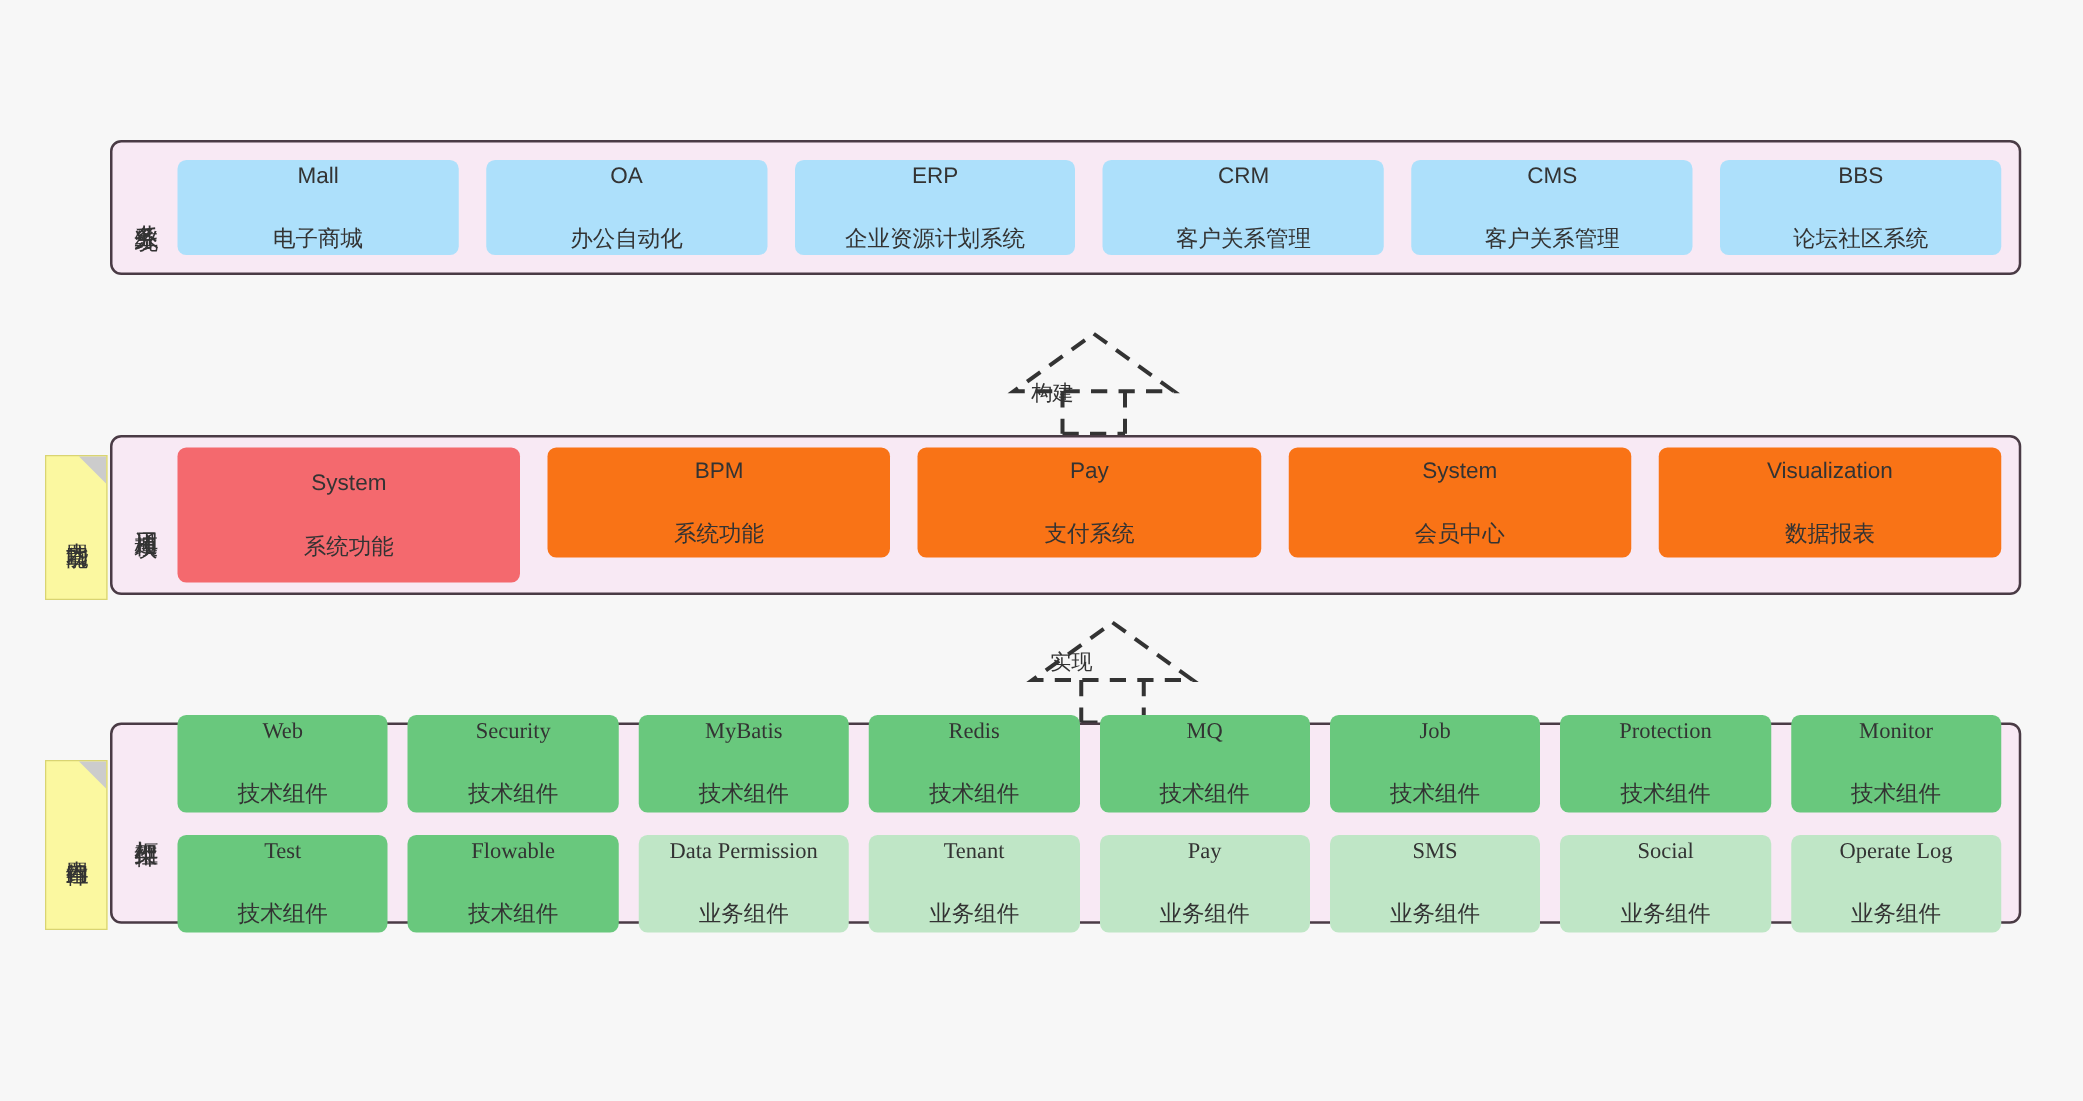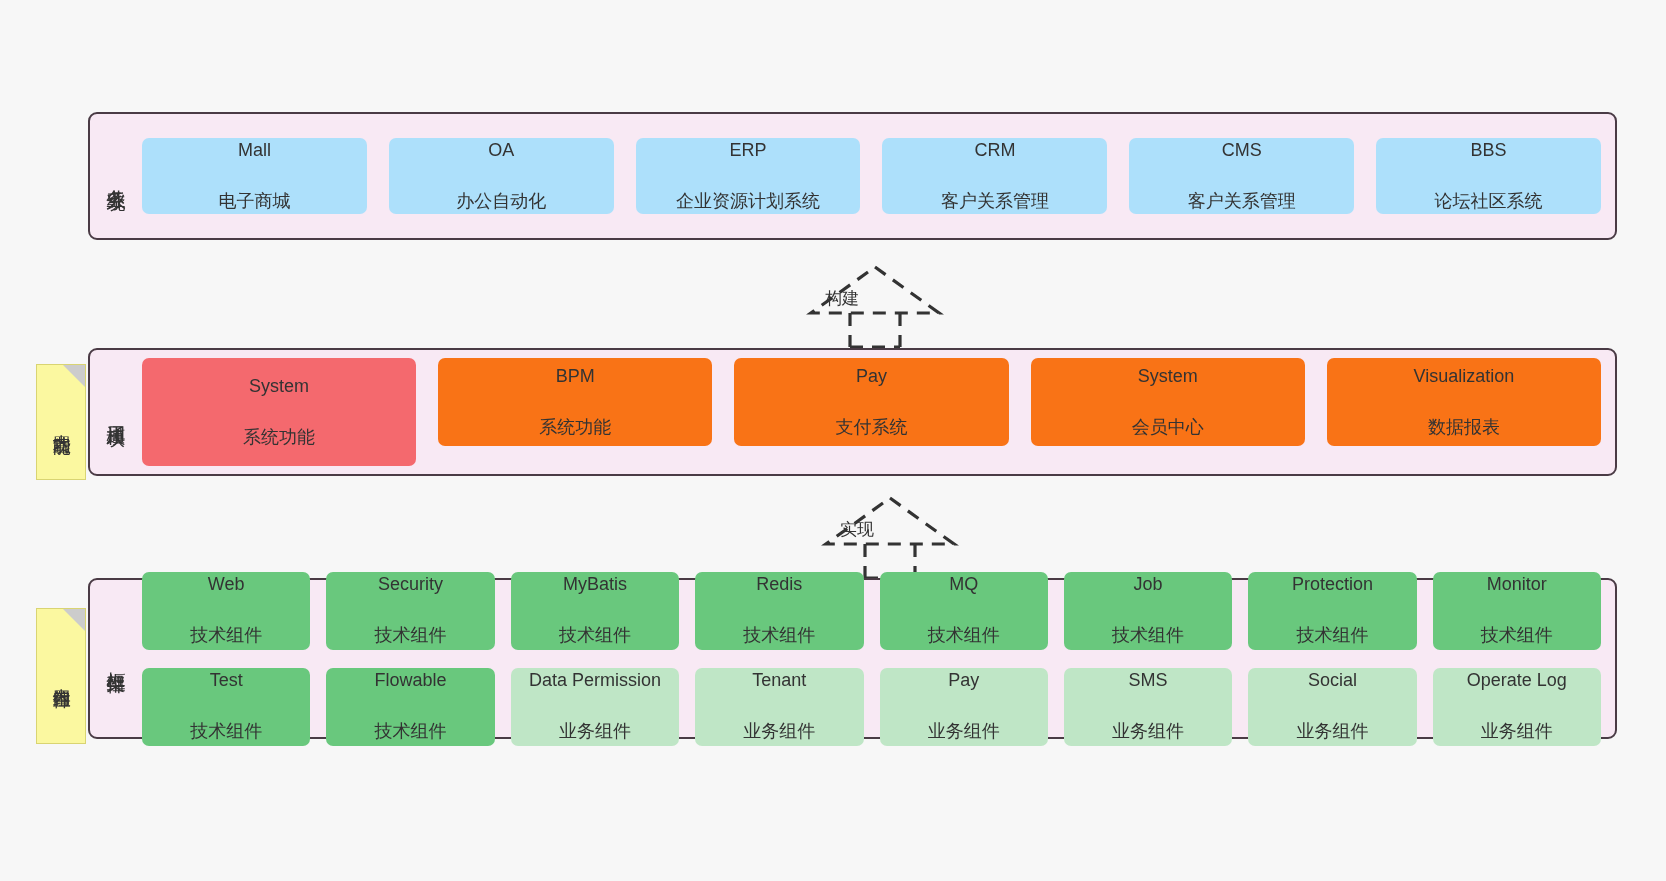--- a/index.html
+++ b/index.html
@@ -111,21 +111,21 @@
     color:#333;
     background:transparent;
     white-space:nowrap;
   }
 </style>
 </head>
 <body>
 
 <div class="canvas">
 
-  <div class="layer" id="layer-business" style="left:88px;top:112px;width:1529px;height:128px;align-items:center;">
+  <div class="layer" id="layer-business" style="left:88px;top:112px;width:1529px;height:108px;align-items:center;">
     <div class="layer-title">业务系统</div>
     <div class="layer-body">
       <div class="row">
         <div class="box blue">
           <span class="en">Mall</span>
           <span class="cn">电子商城</span>
         </div>
         <div class="box blue">
           <span class="en">OA</span>
           <span class="cn">办公自动化</span>
@@ -150,21 +150,21 @@
     </div>
   </div>
 
   <div class="arrow" style="left:800px;top:263px;width:150px;height:86px;">
     <svg width="150" height="86" viewBox="0 0 150 86">
 
       <path d="M75 4 L139 50 L11 50 Z" fill="none" stroke="#333333" stroke-width="3.2" stroke-dasharray="13 9" stroke-linejoin="miter"></path>
 
       <path d="M50 50 L50 84 M100 50 L100 84 M50 84 L100 84" fill="none" stroke="#333333" stroke-width="3.2" stroke-dasharray="13 9"></path>
     </svg>
-    <span class="arrow-label" style="left:25px;top:24px;">构建</span>
+    <span class="arrow-label" style="left:25px;top:40px;">构建</span>
   </div>
 
   <div class="note" style="left:36px;top:364px;height:116px;">
     <span class="fold"></span>
     <span>内置功能</span>
   </div>
   <div class="layer" id="layer-modules" style="left:88px;top:348px;width:1529px;height:128px;">
     <div class="layer-title">通用模块</div>
     <div class="layer-body">
       <div class="row">
@@ -197,21 +197,21 @@
       <path d="M75 4 L139 50 L11 50 Z" fill="none" stroke="#333333" stroke-width="3.2" stroke-dasharray="13 9" stroke-linejoin="miter"></path>
       <path d="M50 50 L50 84 M100 50 L100 84 M50 84 L100 84" fill="none" stroke="#333333" stroke-width="3.2" stroke-dasharray="13 9"></path>
     </svg>
     <span class="arrow-label" style="left:25px;top:24px;">实现</span>
   </div>
 
   <div class="note" style="left:36px;top:608px;height:136px;">
     <span class="fold"></span>
     <span>内置组件</span>
   </div>
-  <div class="layer" id="layer-framework" style="left:88px;top:578px;width:1529px;height:161px;">
+  <div class="layer" id="layer-framework" style="left:88px;top:578px;width:1529px;height:161px;font-family:Liberation Serif, serif;">
     <div class="layer-title">框架组件</div>
     <div class="layer-body">
 
       <div class="row cols8">
         <div class="box green">
           <span class="en">Web</span>
           <span class="cn">技术组件</span>
         </div>
         <div class="box green">
           <span class="en">Security</span>

